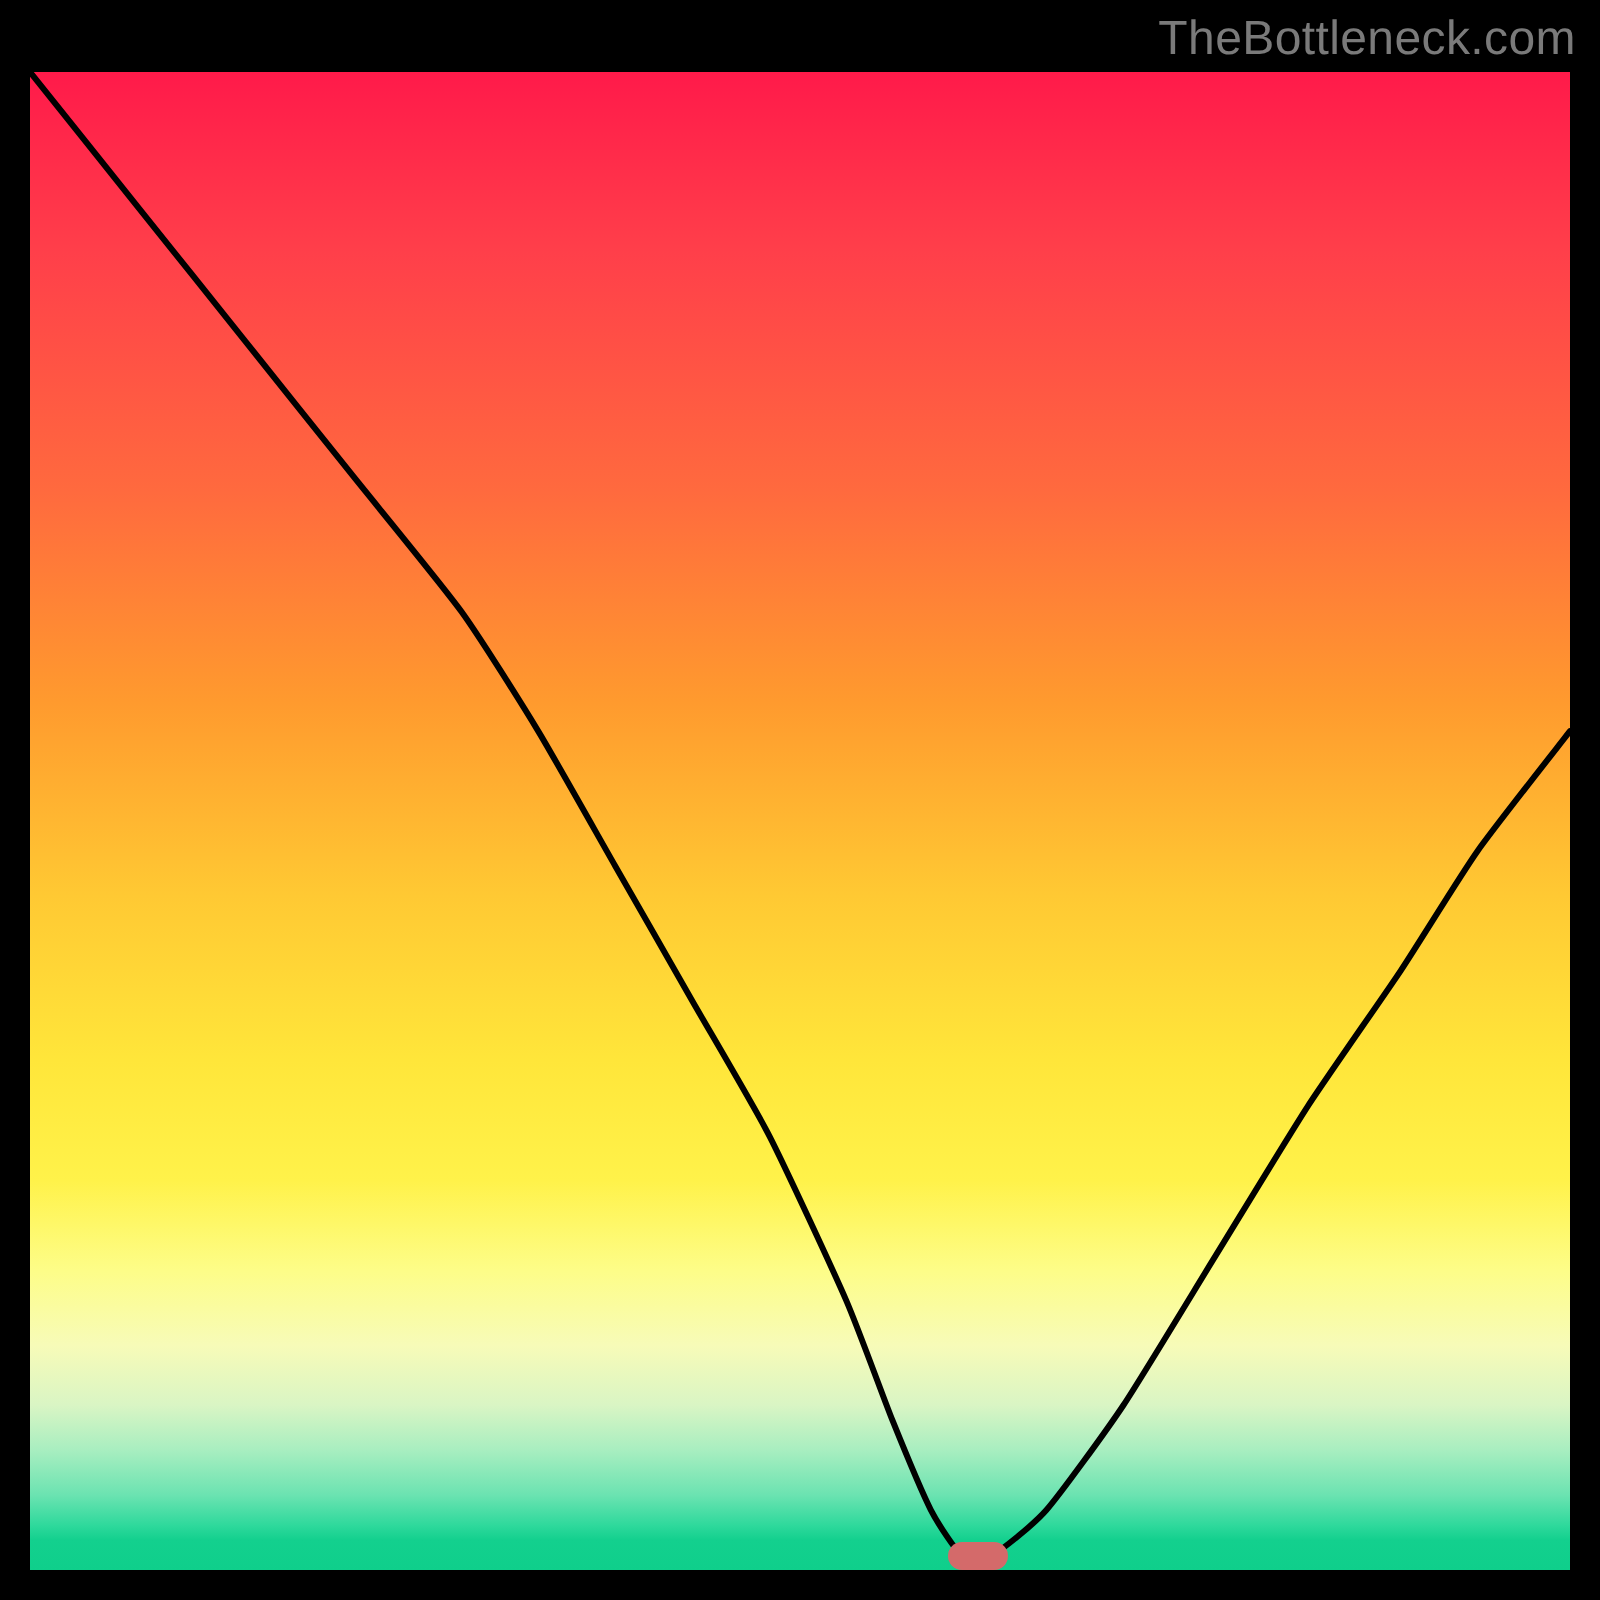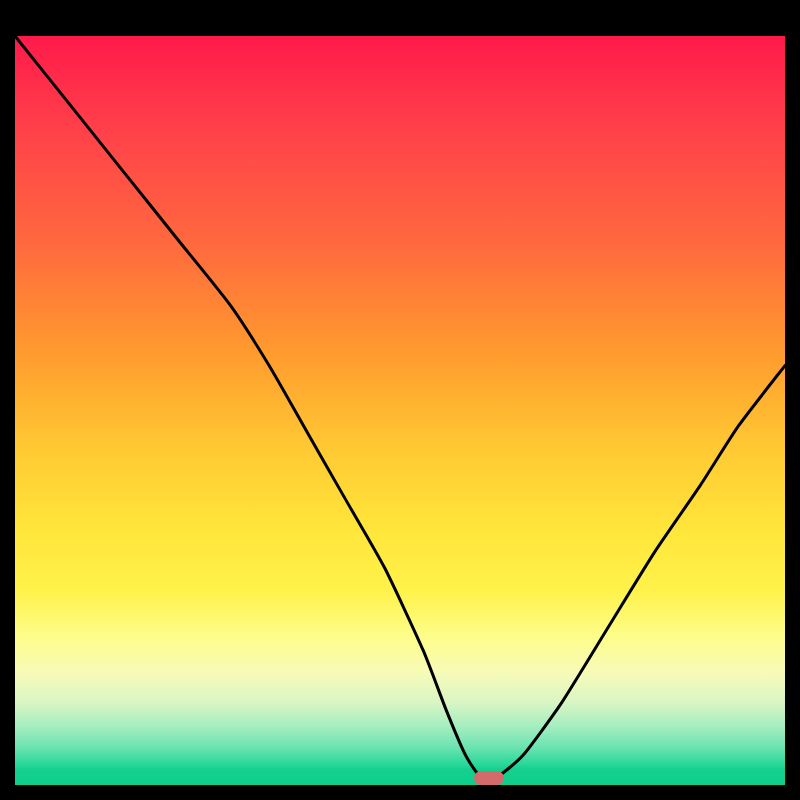--- a/index.html
+++ b/index.html
@@ -65,20 +65,21 @@
     color: #7a7a7a;
     font-family: Arial, Helvetica, sans-serif;
     font-size: 24px;
     letter-spacing: 0.2px;
   }
 </style>
 </head>
 <body>
 
 <div class="frame">
+  <div class="watermark">TheBottleneck.com</div>
 
   <div class="plot-area">
     <svg class="curve" viewBox="0 0 770 749" preserveAspectRatio="none">
       <path id="curve-path" fill="none" stroke="#000" stroke-width="3" stroke-linecap="round" stroke-linejoin="round" d="M 0 0 C 5.390000000000001 6.740999999999996 43.120000000000005 53.92799999999996 53.900000000000006 67.40999999999997 C 64.68 80.89199999999997 97.02000000000001 121.33800000000005 107.80000000000001 134.82000000000005 C 118.58000000000001 148.30200000000005 150.92 188.74800000000002 161.7 202.23000000000002 C 172.48 215.71200000000002 206.36 256.907 215.60000000000002 269.64 C 224.84000000000003 282.373 246.40000000000003 316.82699999999994 254.10000000000002 329.55999999999995 C 261.8 342.29299999999995 284.90000000000003 383.488 292.6 396.97 C 300.3 410.45200000000006 323.40000000000003 450.898 331.1 464.38 C 338.8 477.86199999999997 361.9 516.81 369.59999999999997 531.79 C 377.29999999999995 546.77 401.94 599.9490000000001 408.1 614.1800000000001 C 414.26000000000005 628.4110000000001 426.96500000000003 663.614 431.20000000000005 674.1 C 435.43500000000006 684.586 446.985 712.299 450.45 719.04 C 453.91499999999996 725.781 462.77 739.263 465.84999999999997 741.51 C 468.92999999999995 743.757 477.015 743.757 481.25 741.51 C 485.485 739.263 501.65500000000003 726.53 508.20000000000005 719.04 C 514.745 711.55 538.2299999999999 679.343 546.6999999999999 666.61 C 555.17 653.8770000000001 583.66 606.69 592.9 591.71 C 602.14 576.73 629.86 531.0409999999999 639.1 516.81 C 648.34 502.57899999999995 676.8299999999999 462.133 685.3 449.4 C 693.77 436.667 715.3299999999999 401.464 723.8 389.48 C 732.27 377.49600000000004 765.38 335.55199999999996 770 329.55999999999995"></path>
     </svg>
     <div id="marker" class="marker" style="left: 473.55px; top: 741.51px;"></div>
   </div>
 </div>
 
 </body></html>

